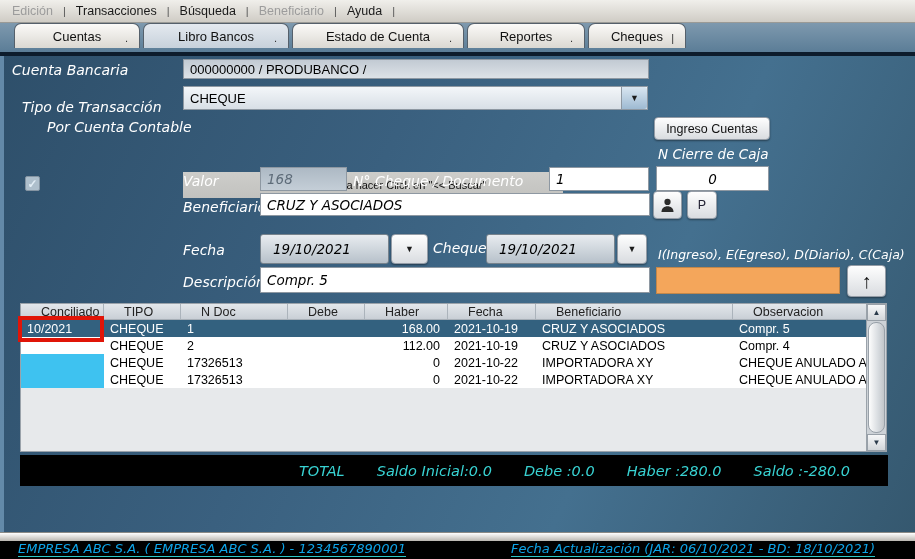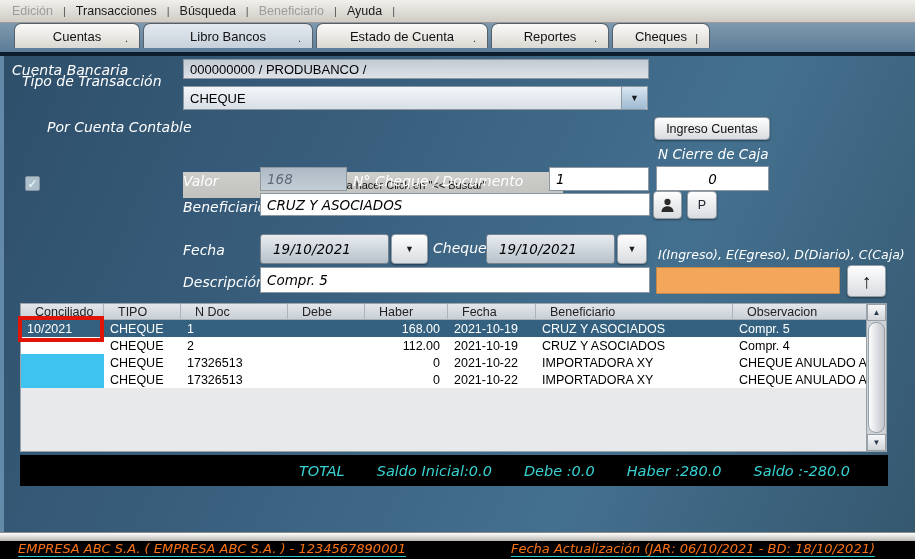--- a/index.html
+++ b/index.html
@@ -60,21 +60,21 @@
     justify-content:center; font-size:11px; color:#111; cursor:pointer; }
 
   #orange-box { position:absolute; left:656px; top:267px; width:184px; height:27px;
     background:#F4A65B; border:1px solid #C2874A; }
 
   
   #grid { position:absolute; left:20px; top:303px; width:867px; height:149px;
     background:#E7E9EB; border:1px solid #9AA2AA; }
   #grid-header { display:flex; height:16px; background:linear-gradient(#E3E7EB,#C9CFD6);
     border-bottom:1px solid #A7AFB7; font-size:12.5px; color:#222; }
-  .hcell { border-right:1px solid #ABB3BB; padding-left:14px; display:flex; align-items:center; }
+  .hcell { border-right:1px solid #ABB3BB; padding-left:20px; display:flex; align-items:center; }
   .grow { display:flex; height:17px; font-size:12.5px; color:#000; background:#FFF; cursor:pointer; }
   .grow.selected { background:#33617F; color:#FFF; }
   .gcell { padding-left:6px; display:flex; align-items:center; overflow:hidden; white-space:nowrap; }
   .gcell.num { justify-content:flex-end; padding-right:8px; padding-left:0; }
   .gcell.cyan { background:#3EC2F0; }
   .c0{width:83px;} .c1{width:77px;} .c2{width:107px;} .c3{width:77px;}
   .c4{width:83px;} .c5{width:88px;} .c6{width:197px;} .c7{width:134px;}
 
   #red-annotation { position:absolute; left:-3px; top:12px; width:86px; height:26px;
     border:4px solid #E01508; z-index:6; pointer-events:none; }
@@ -92,21 +92,21 @@
   #totalbar { position:absolute; left:20px; top:455px; width:868px; height:31px; background:#000;
     display:flex; align-items:center; justify-content:flex-end; padding-right:38px; gap:32px;
     color:#38D2D2; font-size:14.5px; }
   .tgroup { display:flex; }
 
   
   #gray-strip { position:absolute; left:0; top:532px; width:915px; height:9px;
     background:linear-gradient(#FFFFFF,#B9B6B0); border-top:1px solid #8A8A86; }
   #statusbar { position:absolute; left:0; top:541px; width:915px; height:18px; background:#000;
     display:flex; align-items:center; justify-content:space-between;
-    padding:0 40px 3px 18px; color:#f97316; font-size:13px; }
+    padding:0 40px 3px 18px; color:#0ea5e9; font-size:13px; }
   #statusbar span { border-bottom:1px solid #2FC9C9; line-height:15px; }
 
   .person-svg { width:17px; height:17px; }
 </style>
 </head>
 <body>
 
 <div id="menubar">
   <span class="menu-item disabled">Edición</span>
   <span class="menu-sep">|</span>
@@ -118,21 +118,21 @@
   <span class="menu-sep">|</span>
   <span class="menu-item">Ayuda</span>
   <span class="menu-sep">|</span>
 </div>
 
 <div id="tabstrip">
   <div class="tab" style="width:126px">
     <span>Cuentas</span>
     <span class="mark">.</span>
   </div>
-  <div class="tab active" style="width:170px">
+  <div class="tab active" style="width:146px">
     <span>Libro Bancos</span>
     <span class="mark">.</span>
   </div>
   <div class="tab" style="width:172px">
     <span>Estado de Cuenta</span>
     <span class="mark">.</span>
   </div>
   <div class="tab" style="width:118px">
     <span>Reportes</span>
     <span class="mark">.</span>
@@ -142,21 +142,21 @@
     <span class="mark">|</span>
   </div>
 </div>
 <div id="tab-underline"></div>
 
 <div id="content">
 
   <span class="lbl script" style="left:12px; top:6px;">Cuenta Bancaria</span>
   <div class="field gray" style="left:183px; top:3px; width:466px; height:20px;">000000000 / PRODUBANCO /</div>
 
-  <span class="lbl script" style="left:22px; top:17px;">Tipo de Transacción</span>
+  <span class="lbl script" style="left:22px; top:43px;">Tipo de Transacción</span>
   <div class="field" style="left:183px; top:30px; width:465px; height:24px; background:linear-gradient(#F3F6F9,#D8DFE6); padding-right:30px;">
     <span>CHEQUE</span>
     <span class="combo-arrow caret-down"></span>
   </div>
 
   <span id="checkbox-pcc"></span>
   <span class="lbl script" style="left:47px; top:63px;">Por Cuenta Contable</span>
   <div id="banner-buscar">Para Elegir Cuenta hacer Click en   "&lt;&lt; Buscar"</div>
 
   <div class="btn3d" style="left:654px; top:61px; width:116px; height:23px;">Ingreso Cuentas</div>

